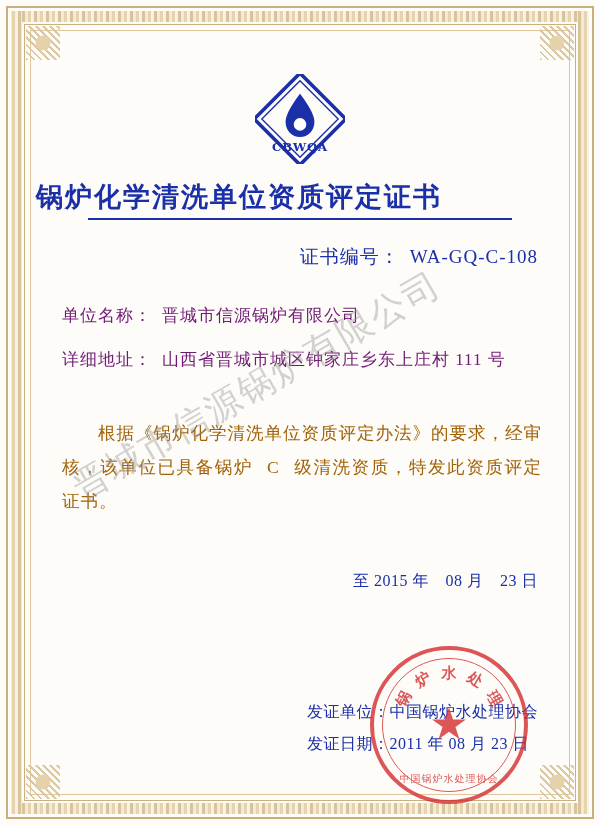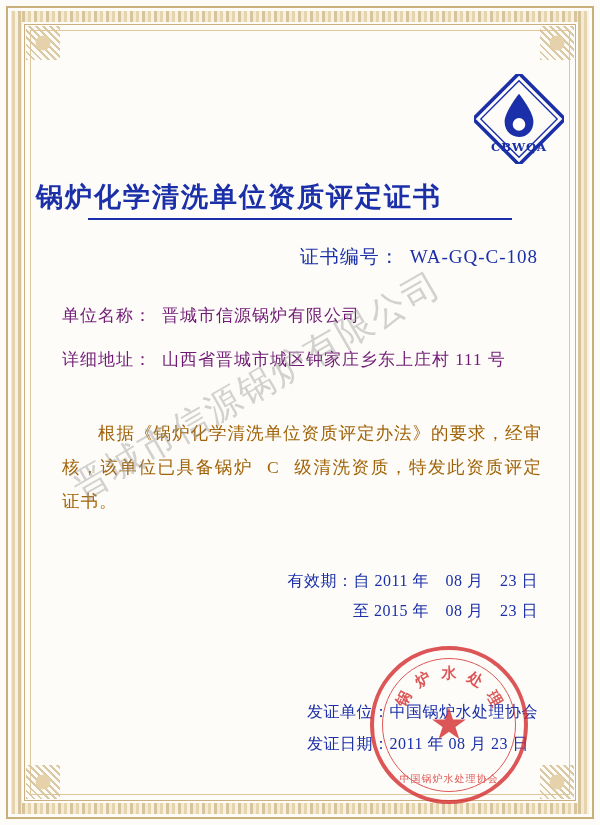--- a/index.html
+++ b/index.html
@@ -75,21 +75,21 @@
     left: 36px; top: 36px; right: 36px; bottom: 36px;
     box-sizing: border-box;
   }
 
   
   .logo-wrap {
     position: absolute;
     left: 0; right: 0;
     top: 38px;
     display: flex;
-    justify-content: flex-end;
+    justify-content: center;
   }
   .logo {
     width: 90px;
     height: 90px;
     position: relative;
   }
 
   
   .title {
     position: absolute;
@@ -281,23 +281,20 @@
 
     <div class="field addr">
       <span class="label">详细地址：</span><span class="value">山西省晋城市城区钟家庄乡东上庄村 111 号</span>
     </div>
 
     <div class="body-text">
       <span>根据《锅炉化学清洗单位资质评定办法》的要求，经审核，该单位已具备锅炉</span><span class="grade">C</span><span>级清洗资质，特发此资质评定证书。</span>
     </div>
 
     <div class="validity">
-      <div>
-        <span>有效期：</span><span>自 2011 年　08 月　23 日</span>
-      </div>
       <div>
         <span>至 2015 年　08 月　23 日</span>
       </div>
     </div>
 
     <div class="issuer">
       <div>
         <span>发证单位：</span><span>中国锅炉水处理协会</span>
       </div>
       <div>

